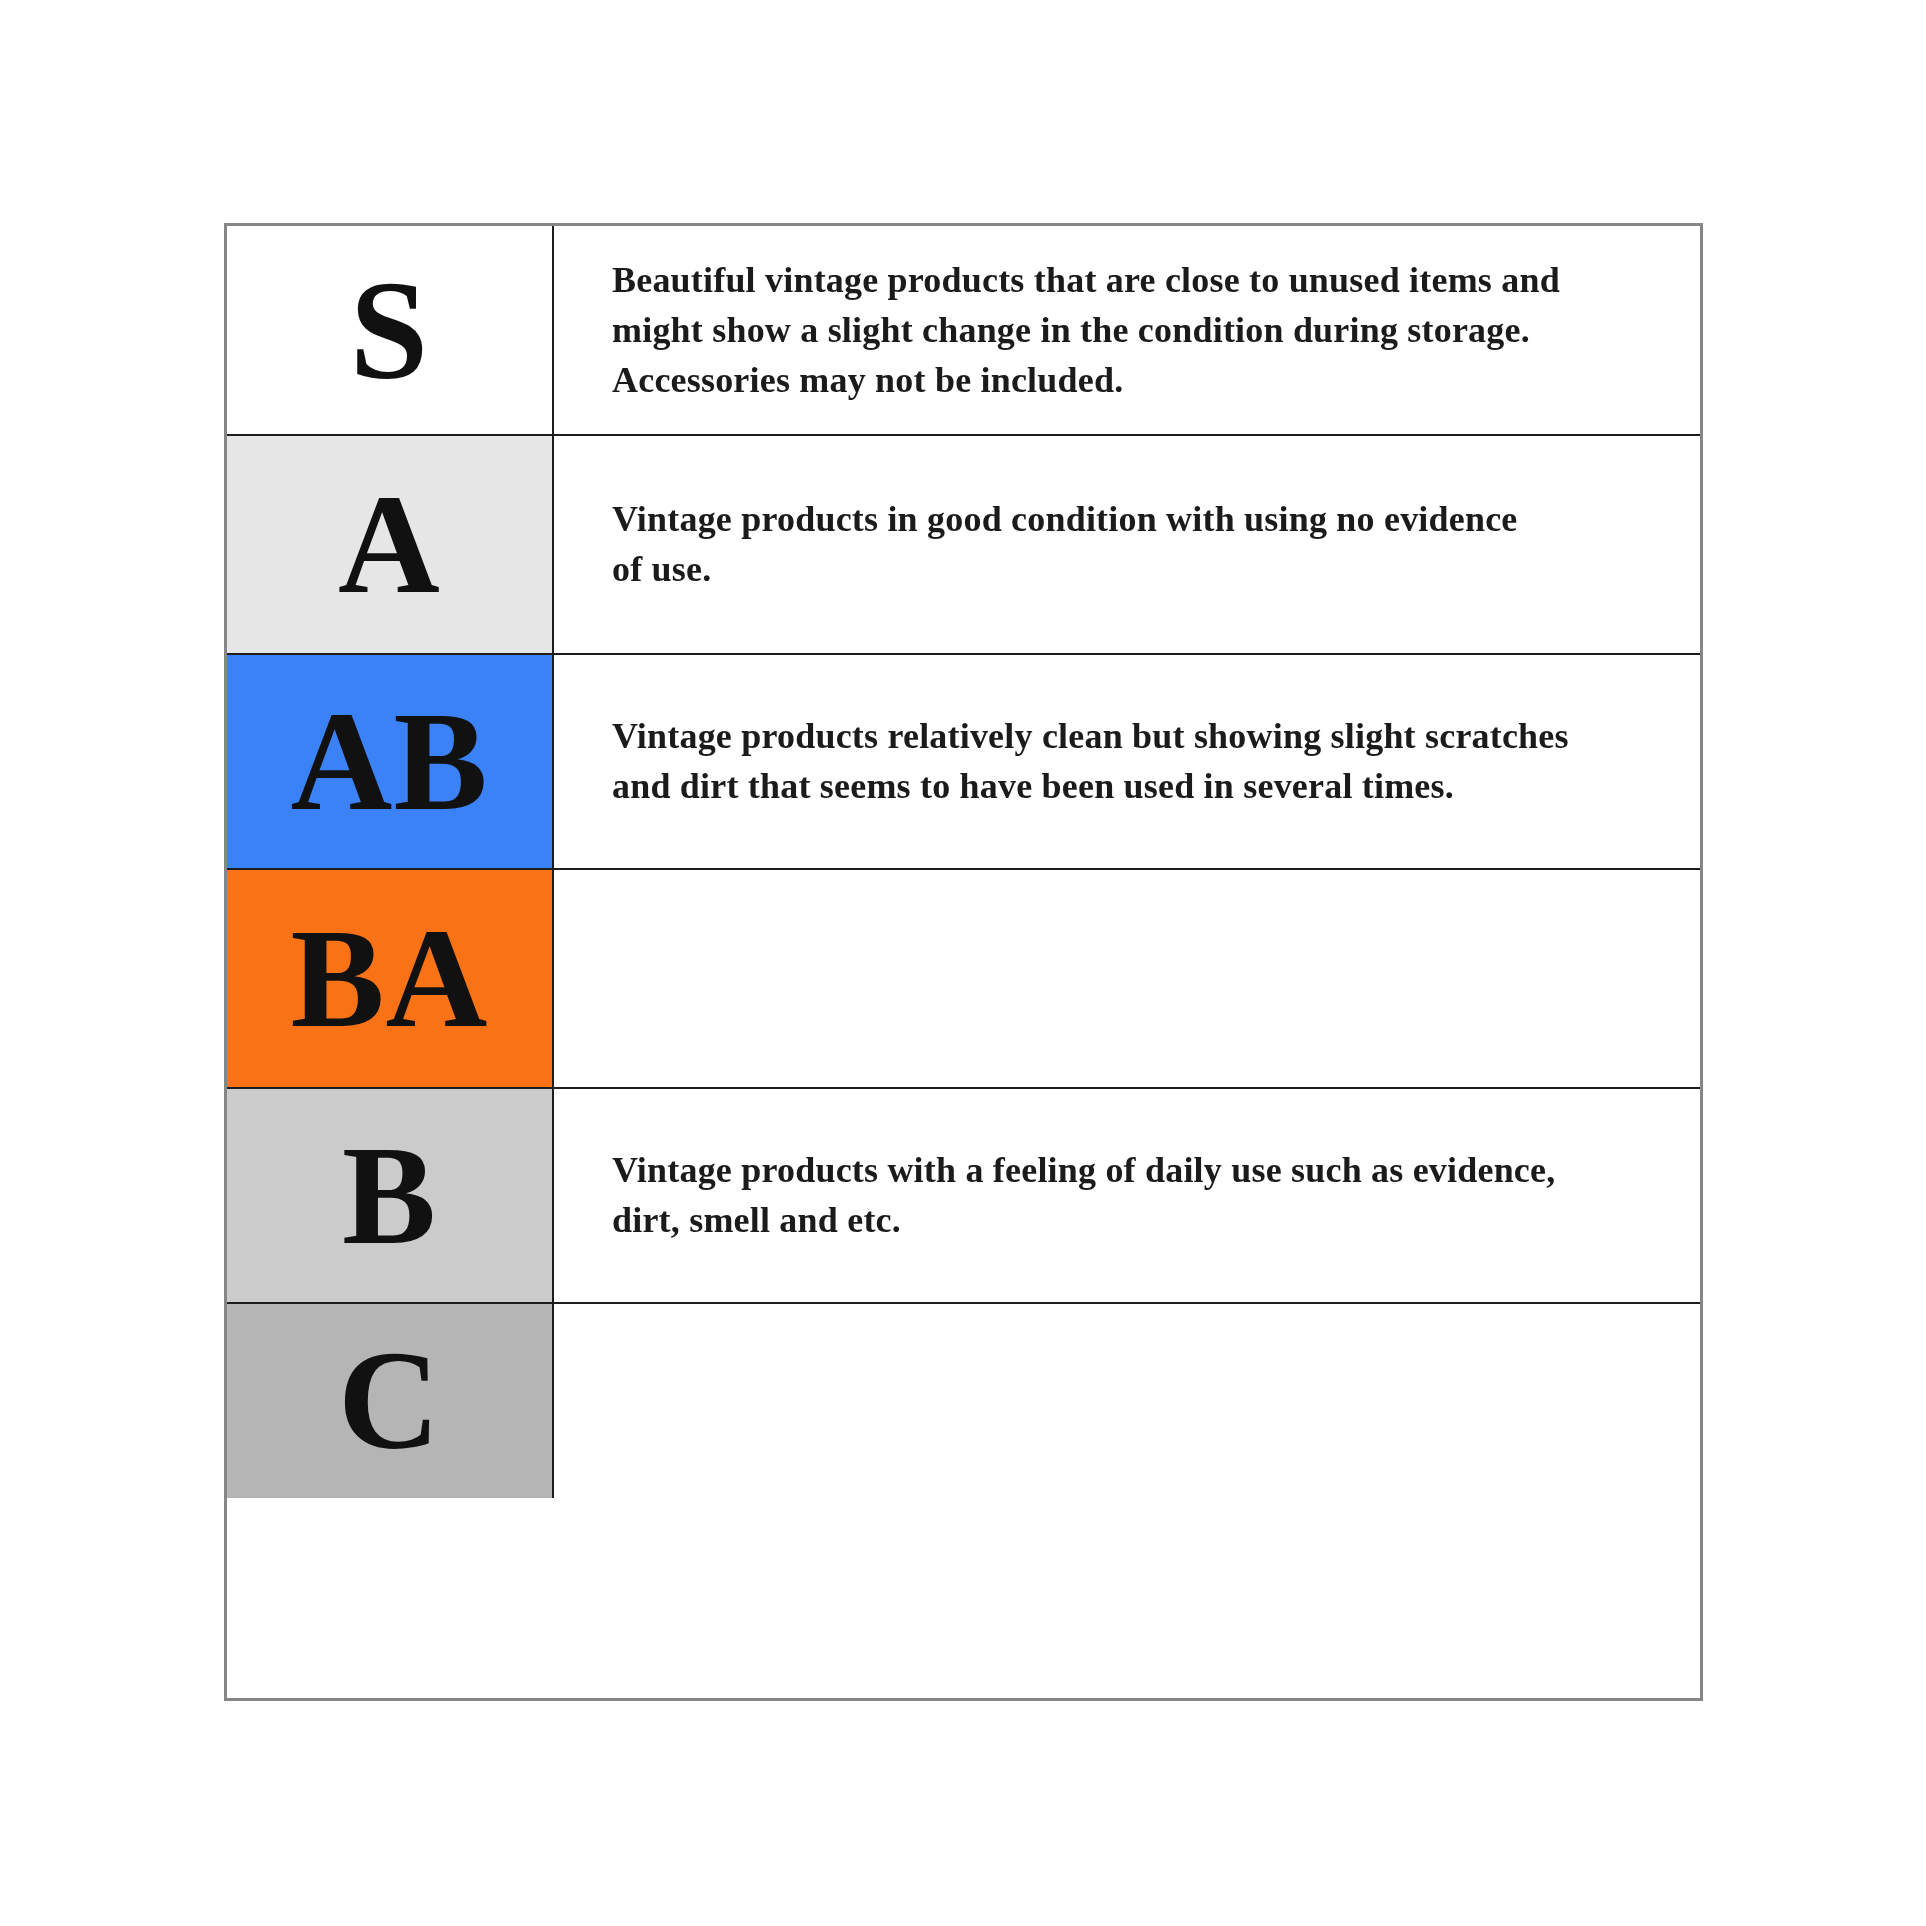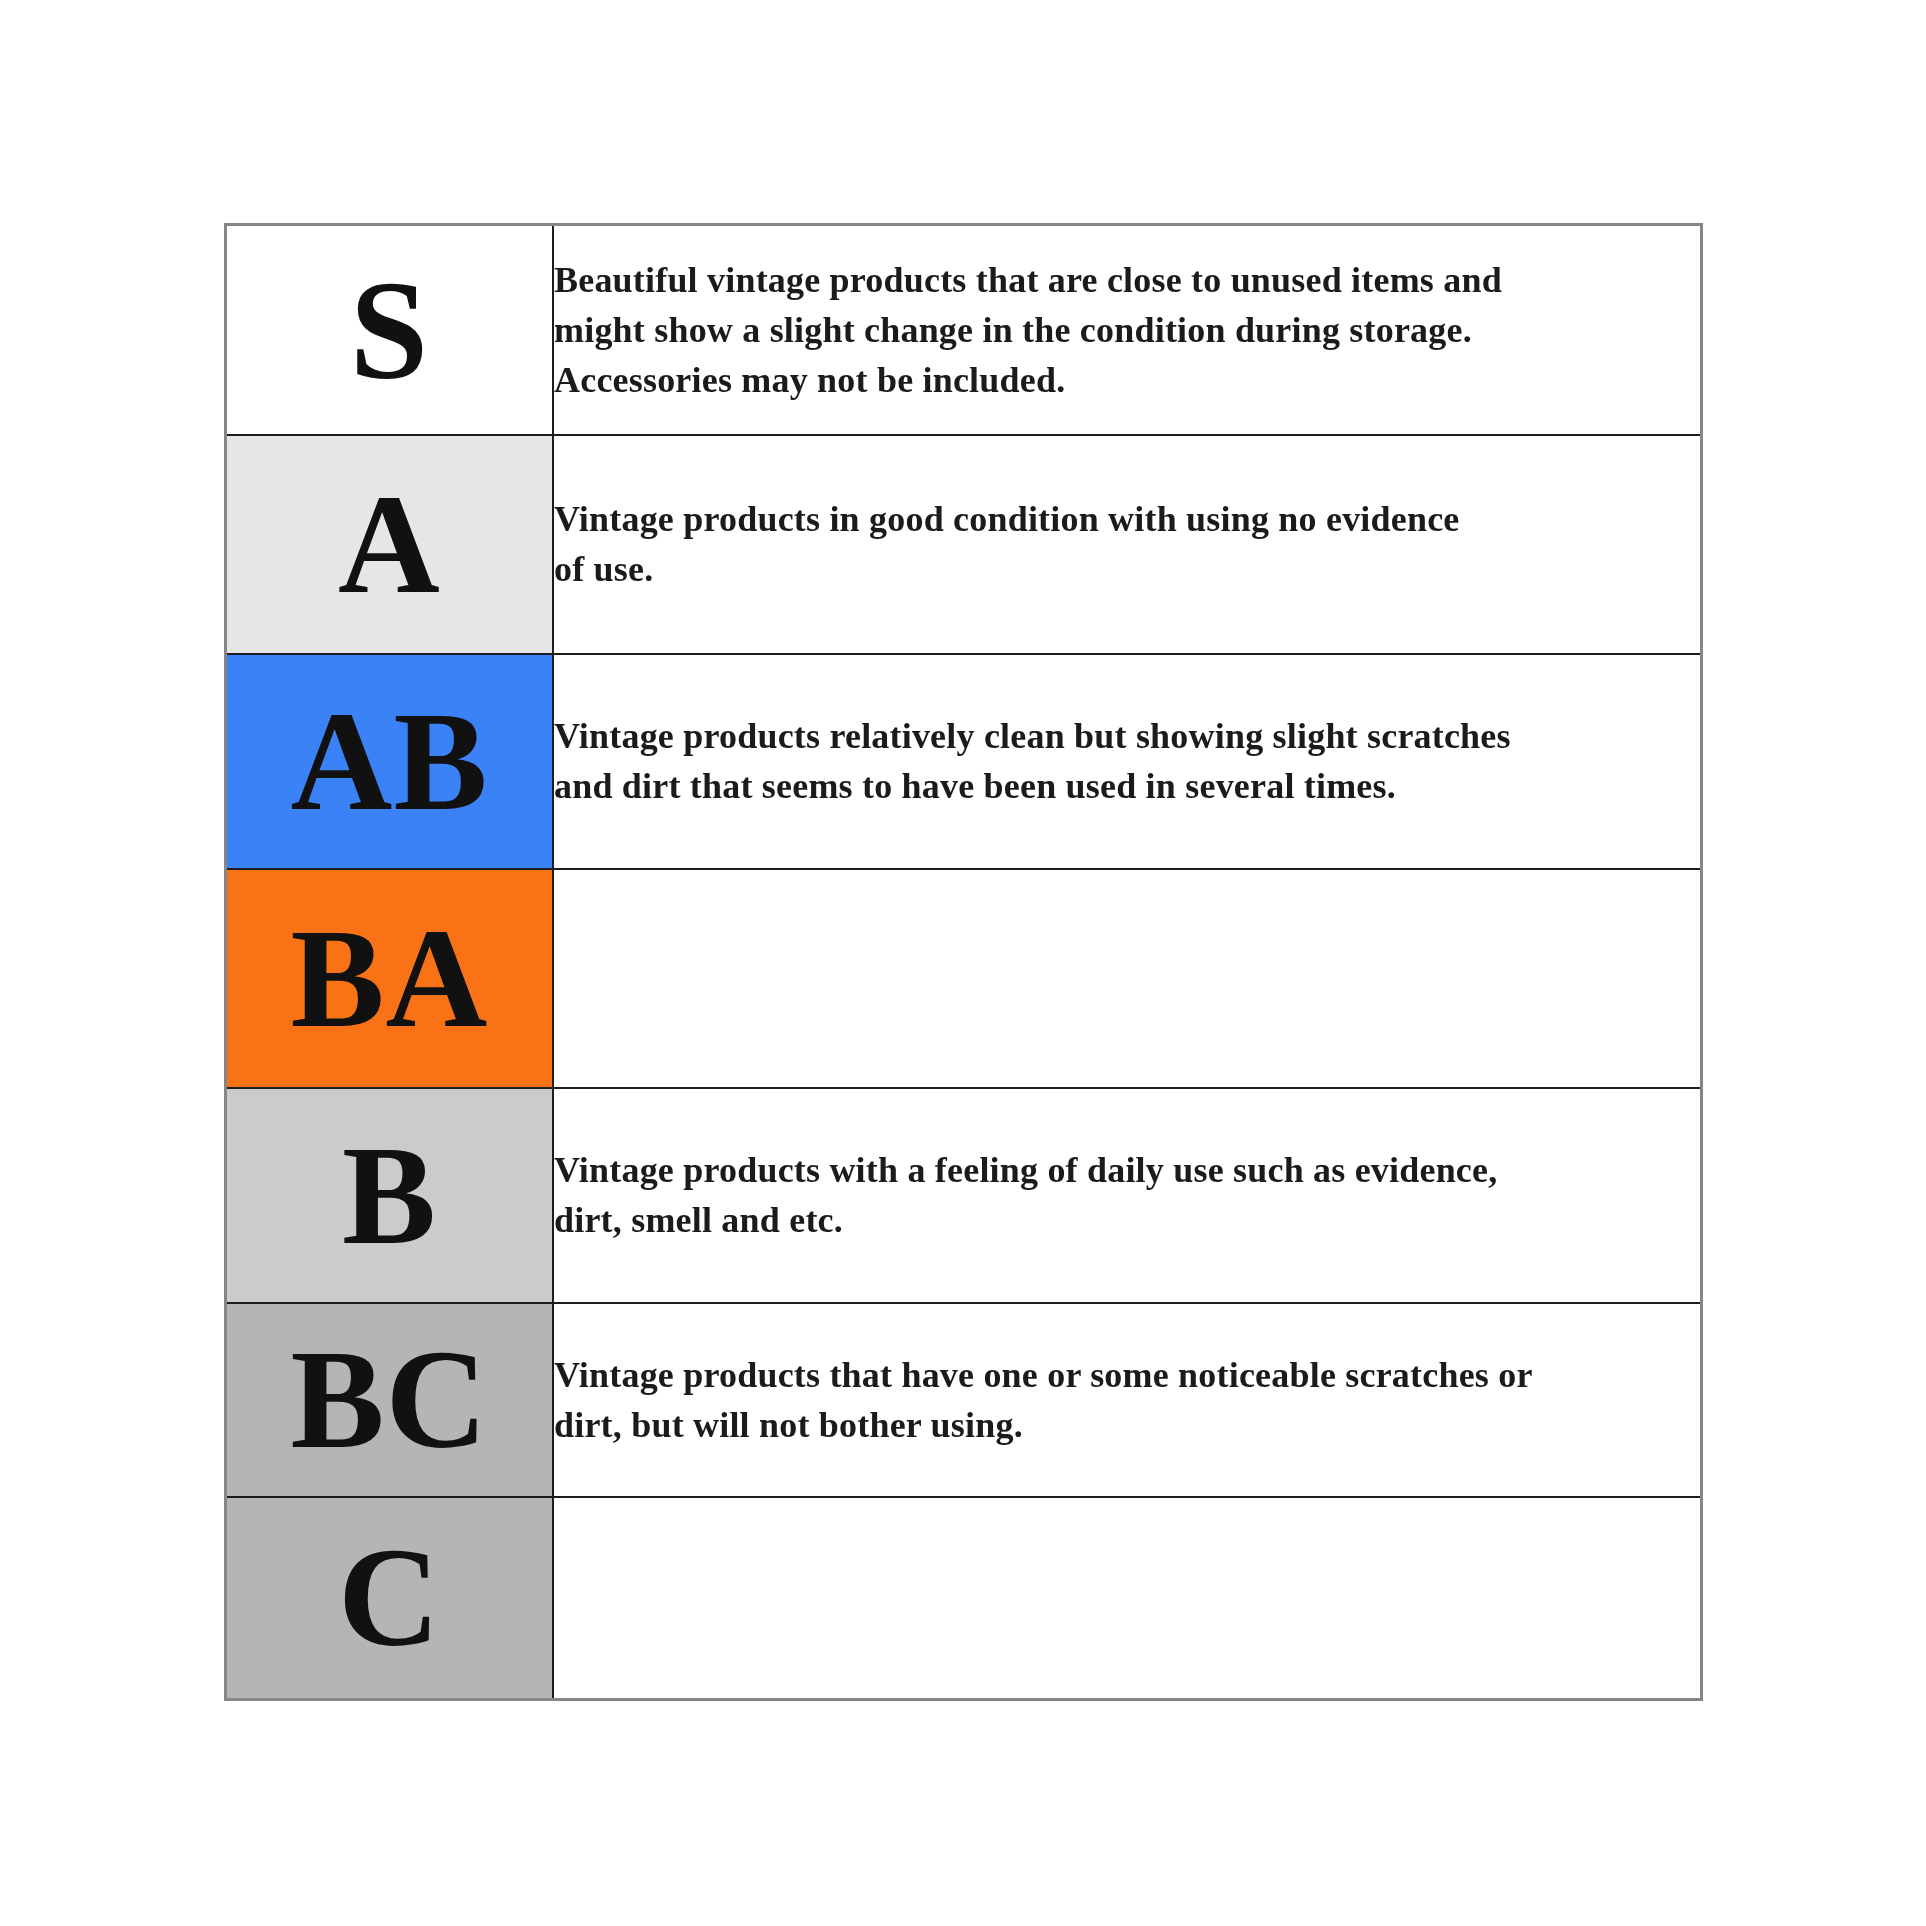--- a/index.html
+++ b/index.html
@@ -51,20 +51,21 @@
     font-size: 141px;
     font-weight: 700;
     color: #111111;
     line-height: 1;
     letter-spacing: 1px;
   }
   .desc-cell {
     display: flex;
     align-items: center;
     box-sizing: border-box;
+    padding-left: 58px;
     padding-right: 20px;
     background: #ffffff;
     min-height: 0;
   }
   .desc-text {
     font-size: 36px;
     font-weight: 600;
     color: #1b1b1b;
     line-height: 50px;
     white-space: pre-line;
@@ -117,29 +118,20 @@
     <div class="grade-row">
       <div class="grade-cell" style="background-color: rgb(203, 203, 203);">
         <span class="grade-letter">B</span>
       </div>
       <div class="desc-cell">
         <span class="desc-text">Vintage products with a feeling of daily use such as evidence,
 dirt, smell and etc.</span>
       </div>
     </div>
 
-    <div class="grade-row">
-      <div class="grade-cell" style="background-color: rgb(181, 181, 181);">
-        <span class="grade-letter">BC</span>
-      </div>
-      <div class="desc-cell">
-        <span class="desc-text">Vintage products that have one or some noticeable scratches or
-dirt, but will not bother using.</span>
-      </div>
-    </div>
 
     <div class="grade-row">
       <div class="grade-cell" style="background-color: rgb(181, 181, 181);">
         <span class="grade-letter">C</span>
       </div>
     </div>
 
   </div>
 </div>
 

